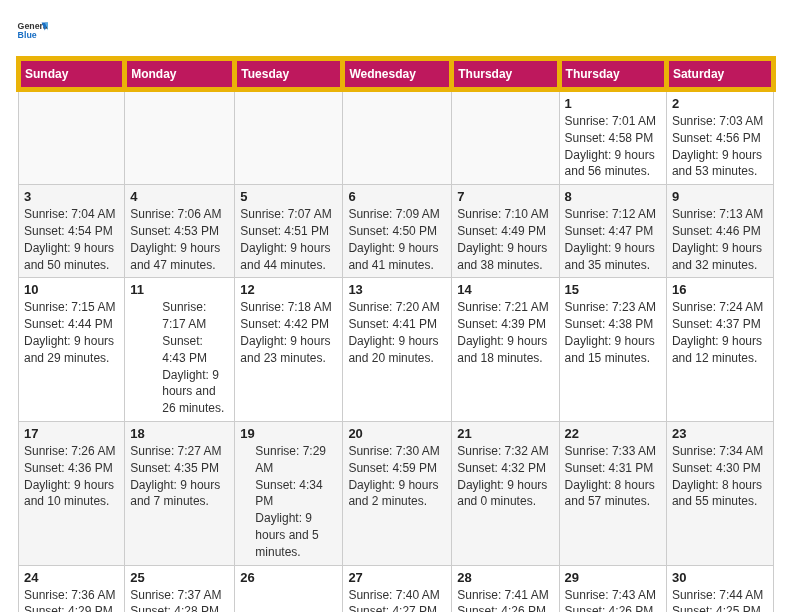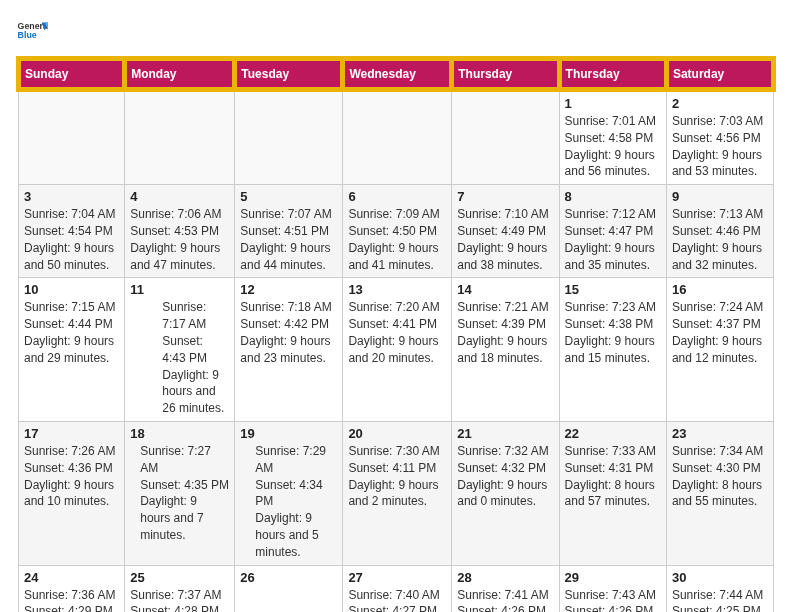--- a/index.html
+++ b/index.html
@@ -218,34 +218,34 @@
       </tr>
       <tr>
         <td>
           <span class="day-number">17</span>
           <div class="day-info" style="white-space: pre-line;">Sunrise: 7:26 AM
 Sunset: 4:36 PM
 Daylight: 9 hours and 10 minutes.</div>
         </td>
         <td>
           <span class="day-number">18</span>
-          <div class="day-info" style="white-space: pre-line; margin-left: 10px;">Sunrise: 7:27 AM
+          <div class="day-info" style="white-space: pre-line;">Sunrise: 7:27 AM
 Sunset: 4:35 PM
 Daylight: 9 hours and 7 minutes.</div>
         </td>
         <td>
           <span class="day-number">19</span>
           <div class="day-info" style="white-space: pre-line; margin-left: 15px;">Sunrise: 7:29 AM
 Sunset: 4:34 PM
 Daylight: 9 hours and 5 minutes.</div>
         </td>
         <td>
           <span class="day-number">20</span>
           <div class="day-info" style="white-space: pre-line;">Sunrise: 7:30 AM
-Sunset: 4:11 PM
+Sunset: 4:59 PM
 Daylight: 9 hours and 2 minutes.</div>
         </td>
         <td>
           <span class="day-number">21</span>
           <div class="day-info" style="white-space: pre-line;">Sunrise: 7:32 AM
 Sunset: 4:32 PM
 Daylight: 9 hours and 0 minutes.</div>
         </td>
         <td>
           <span class="day-number">22</span>

